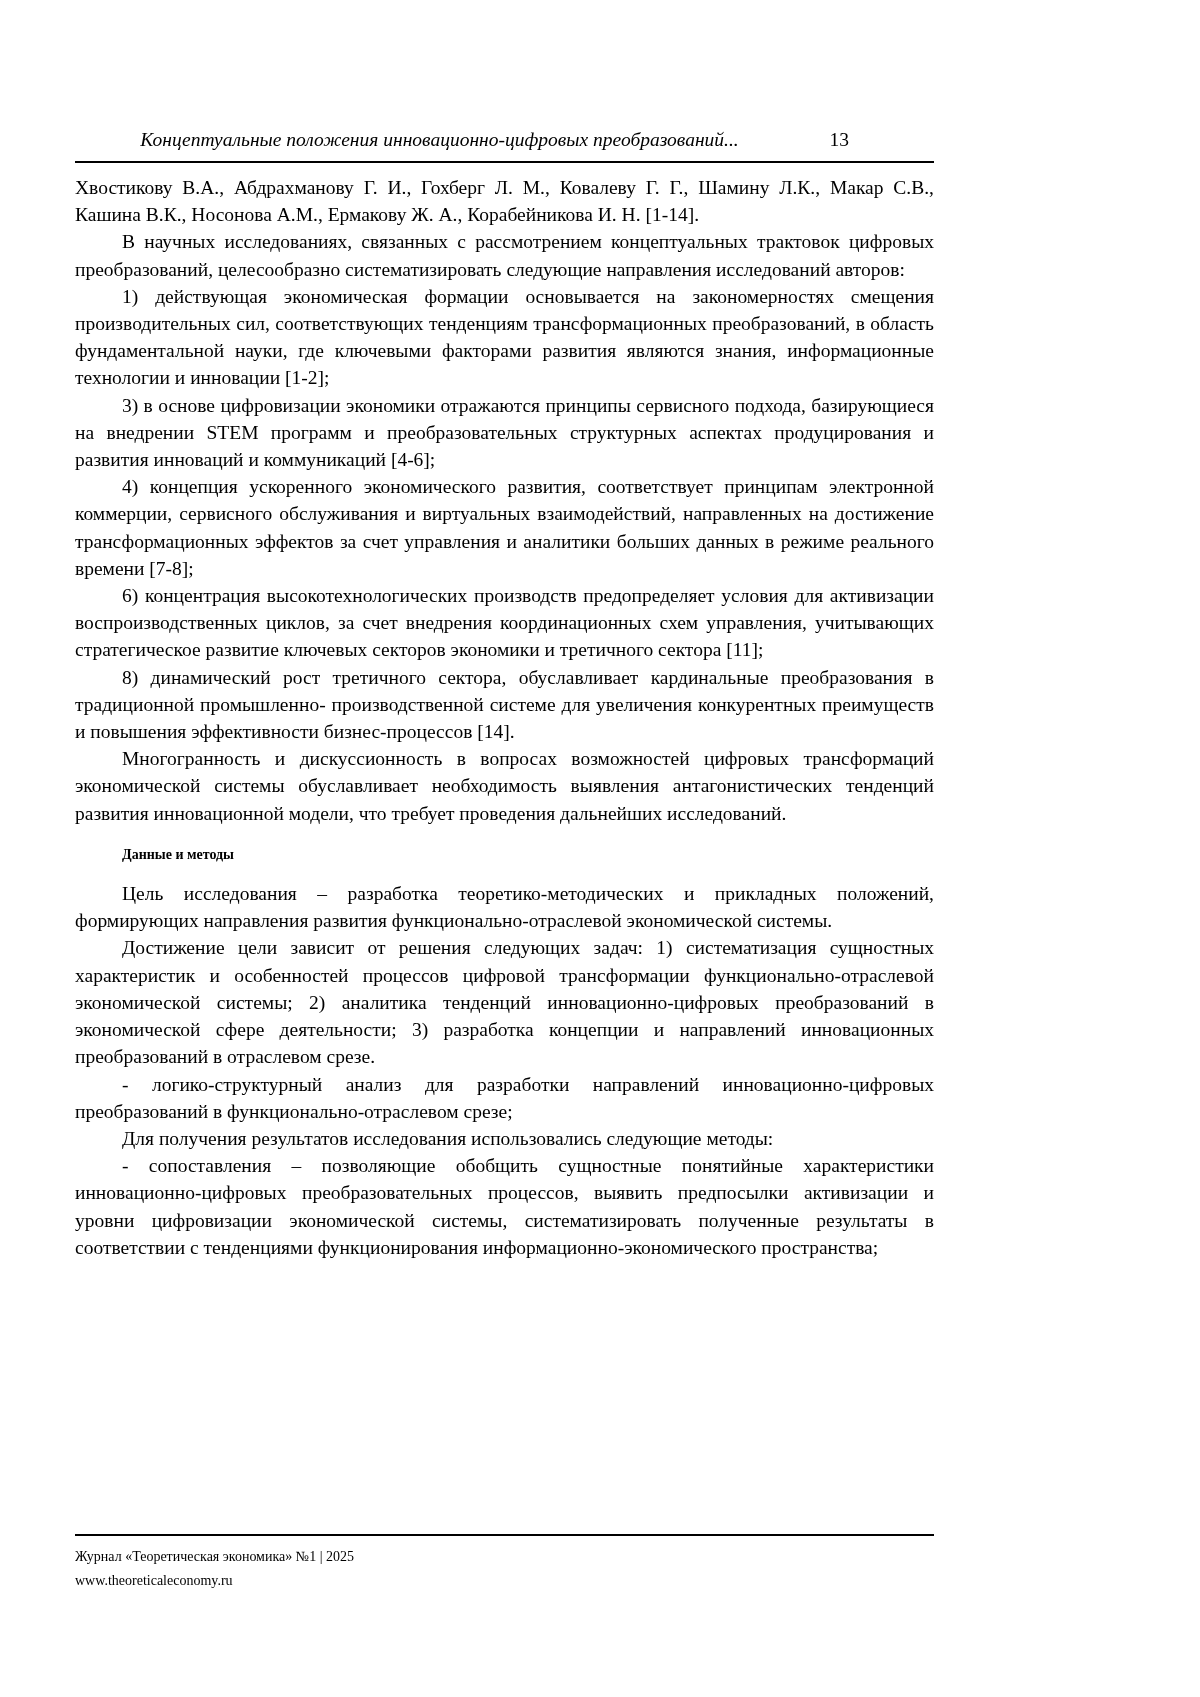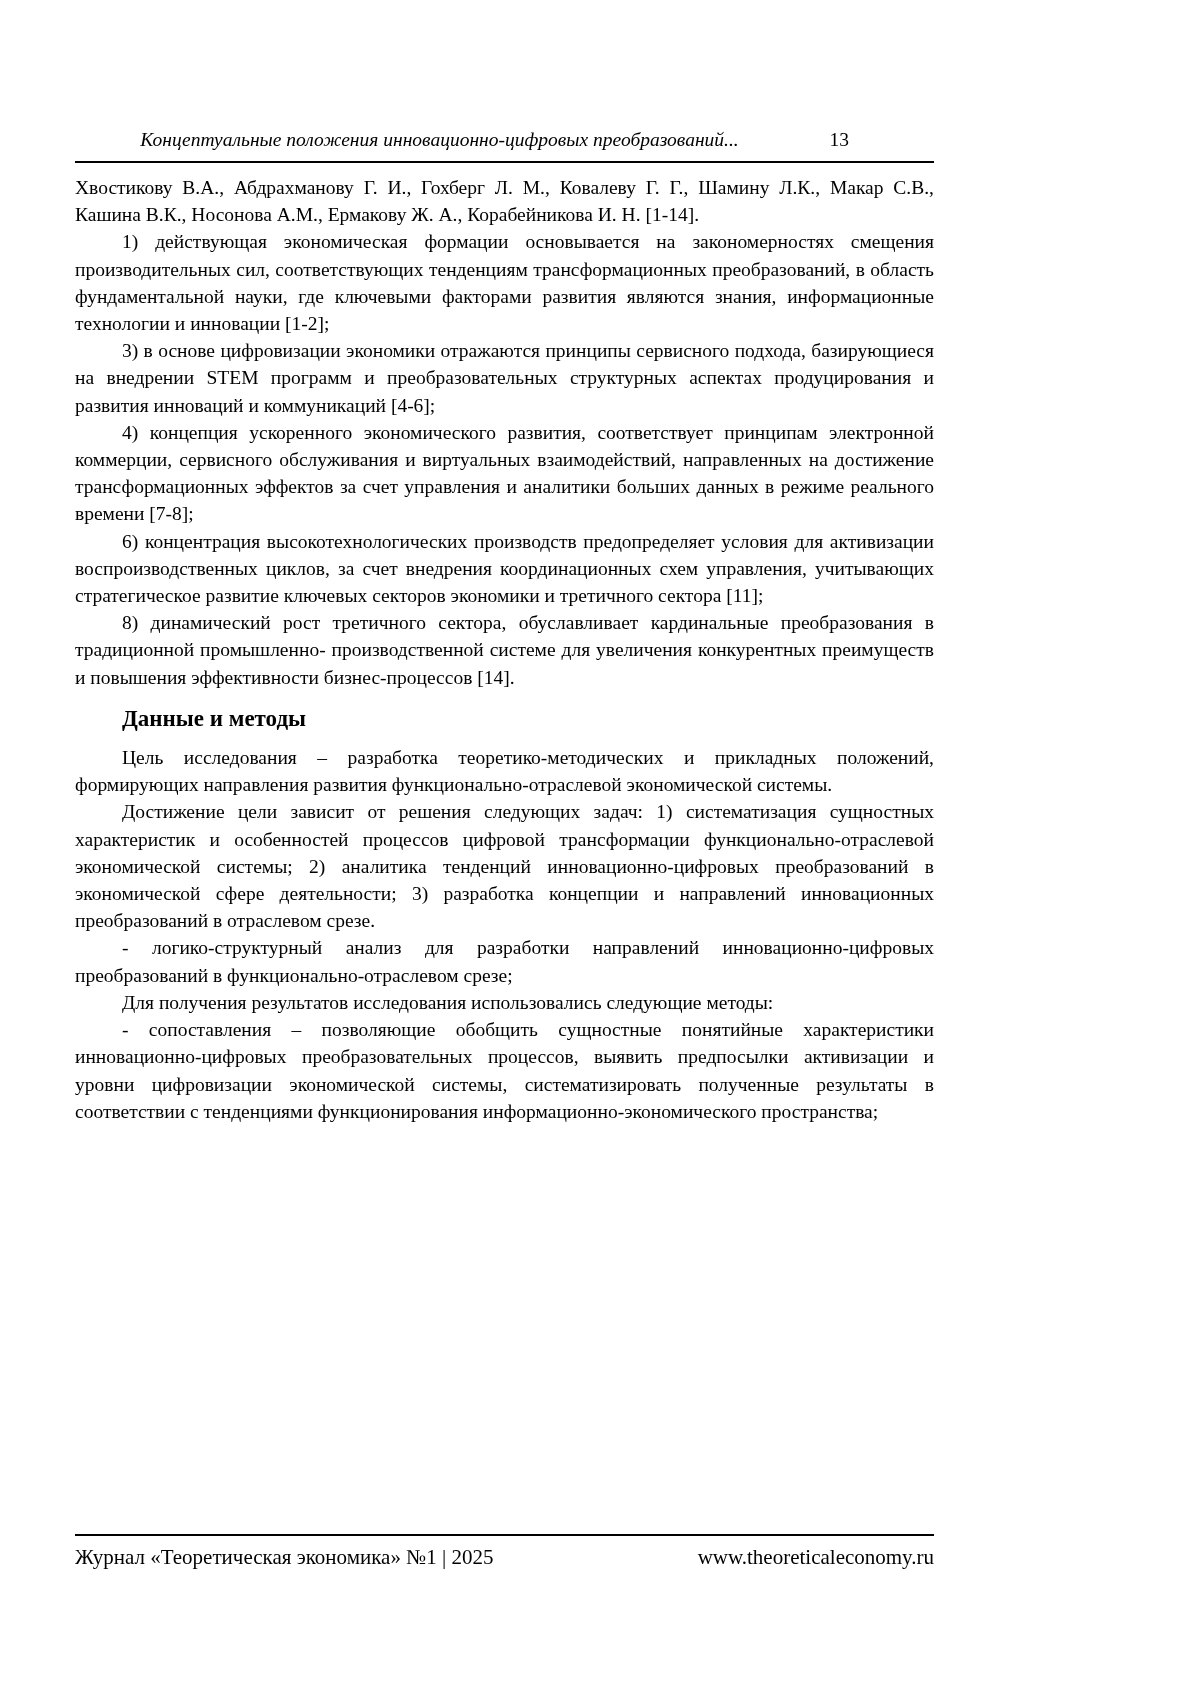--- a/index.html
+++ b/index.html
@@ -46,57 +46,59 @@
     font-size: 19.5px;
     line-height: 27.2px;
     text-align: justify;
   }
   .para {
     margin: 0;
     text-indent: 47px;
   }
   .para.noindent { text-indent: 0; }
   .section-heading {
-    font-size: 23px;
+    font-size: 14px;
     line-height: 27.2px;
     font-weight: bold;
     text-align: left;
     text-indent: 47px;
     margin: 14px 0 12px 0;
   }
   .footer {
     position: absolute;
     left: 75px;
     right: 75px;
     top: 1534px;
     border-top: 2.5px solid #000;
     padding-top: 9px;
     display: flex;
-    justify-content: space-between;
-    font-size: 21px;
+    font-size: 14px;
     line-height: 24px;
+    flex-direction: column;
   }
 </style>
 </head>
 <body>
 
 <div class="page">
 
   <div class="header">
     <div class="header-title">Концептуальные положения инновационно-цифровых преобразований...</div>
     <div class="header-page">13</div>
   </div>
 
   <div class="body-text">
     <p class="para noindent">Хвостикову В.А., Абдрахманову Г. И., Гохберг Л. М., Ковалеву Г. Г., Шамину Л.К., Макар С.В., Кашина В.К., Носонова А.М., Ермакову Ж. А., Корабейникова И. Н. [1-14].</p>
+    <p class="para">В научных исследованиях, связанных с рассмотрением концептуальных трактовок цифровых преобразований, целесообразно систематизировать следующие направления исследований авторов:</p>
     <p class="para">1) действующая экономическая формации основывается на закономерностях смещения производительных сил, соответствующих тенденциям трансформационных преобразований, в область фундаментальной науки, где ключевыми факторами развития являются знания, информационные технологии и инновации [1-2];</p>
     <p class="para">3) в основе цифровизации экономики отражаются принципы сервисного подхода, базирующиеся на внедрении STEM программ и преобразовательных структурных аспектах продуцирования и развития инноваций и коммуникаций [4-6];</p>
     <p class="para">4) концепция ускоренного экономического развития, соответствует принципам электронной коммерции, сервисного обслуживания и виртуальных взаимодействий, направленных на достижение трансформационных эффектов за счет управления и аналитики больших данных в режиме реального времени [7-8];</p>
     <p class="para">6) концентрация высокотехнологических производств предопределяет условия для активизации воспроизводственных циклов, за счет внедрения координационных схем управления, учитывающих стратегическое развитие ключевых секторов экономики и третичного сектора [11];</p>
     <p class="para">8) динамический рост третичного сектора, обуславливает кардинальные преобразования в традиционной промышленно- производственной системе для увеличения конкурентных преимуществ и повышения эффективности бизнес-процессов [14].</p>
+    <p class="para">Многогранность и дискуссионность в вопросах возможностей цифровых трансформаций экономической системы обуславливает необходимость выявления антагонистических тенденций развития инновационной модели, что требует проведения дальнейших исследований.</p>
 
     <h3 class="section-heading">Данные и методы</h3>
 
     <p class="para">Цель исследования – разработка теоретико-методических и прикладных положений, формирующих направления развития функционально-отраслевой экономической системы.</p>
     <p class="para">Достижение цели зависит от решения следующих задач: 1) систематизация сущностных характеристик и особенностей процессов цифровой трансформации функционально-отраслевой экономической системы; 2) аналитика тенденций инновационно-цифровых преобразований в экономической сфере деятельности; 3) разработка концепции и направлений инновационных преобразований в отраслевом срезе.</p>
     <p class="para">- логико-структурный анализ для разработки направлений инновационно-цифровых преобразований в функционально-отраслевом срезе;</p>
     <p class="para">Для получения результатов исследования использовались следующие методы:</p>
     <p class="para">- сопоставления – позволяющие обобщить сущностные понятийные характеристики инновационно-цифровых преобразовательных процессов, выявить предпосылки активизации и уровни цифровизации экономической системы, систематизировать полученные результаты в соответствии с тенденциями функционирования информационно-экономического пространства;</p>
   </div>
 

